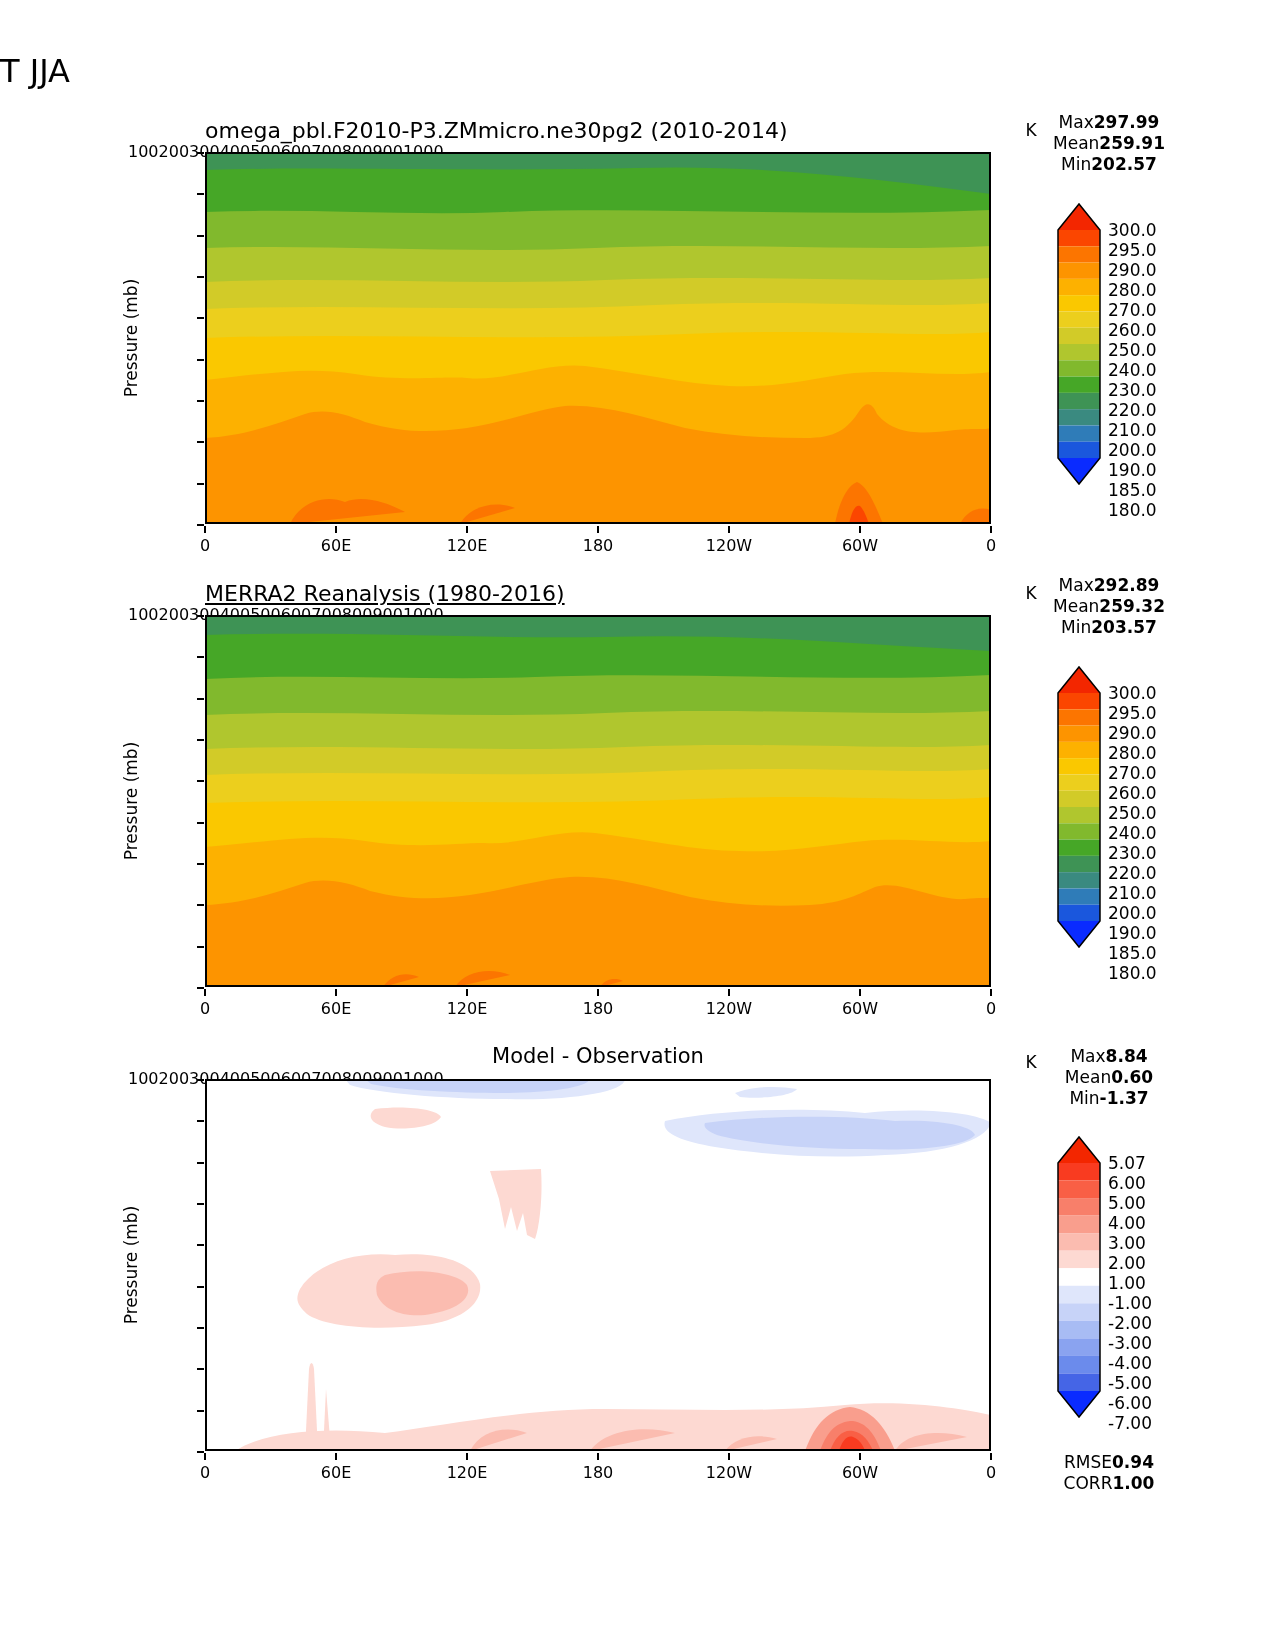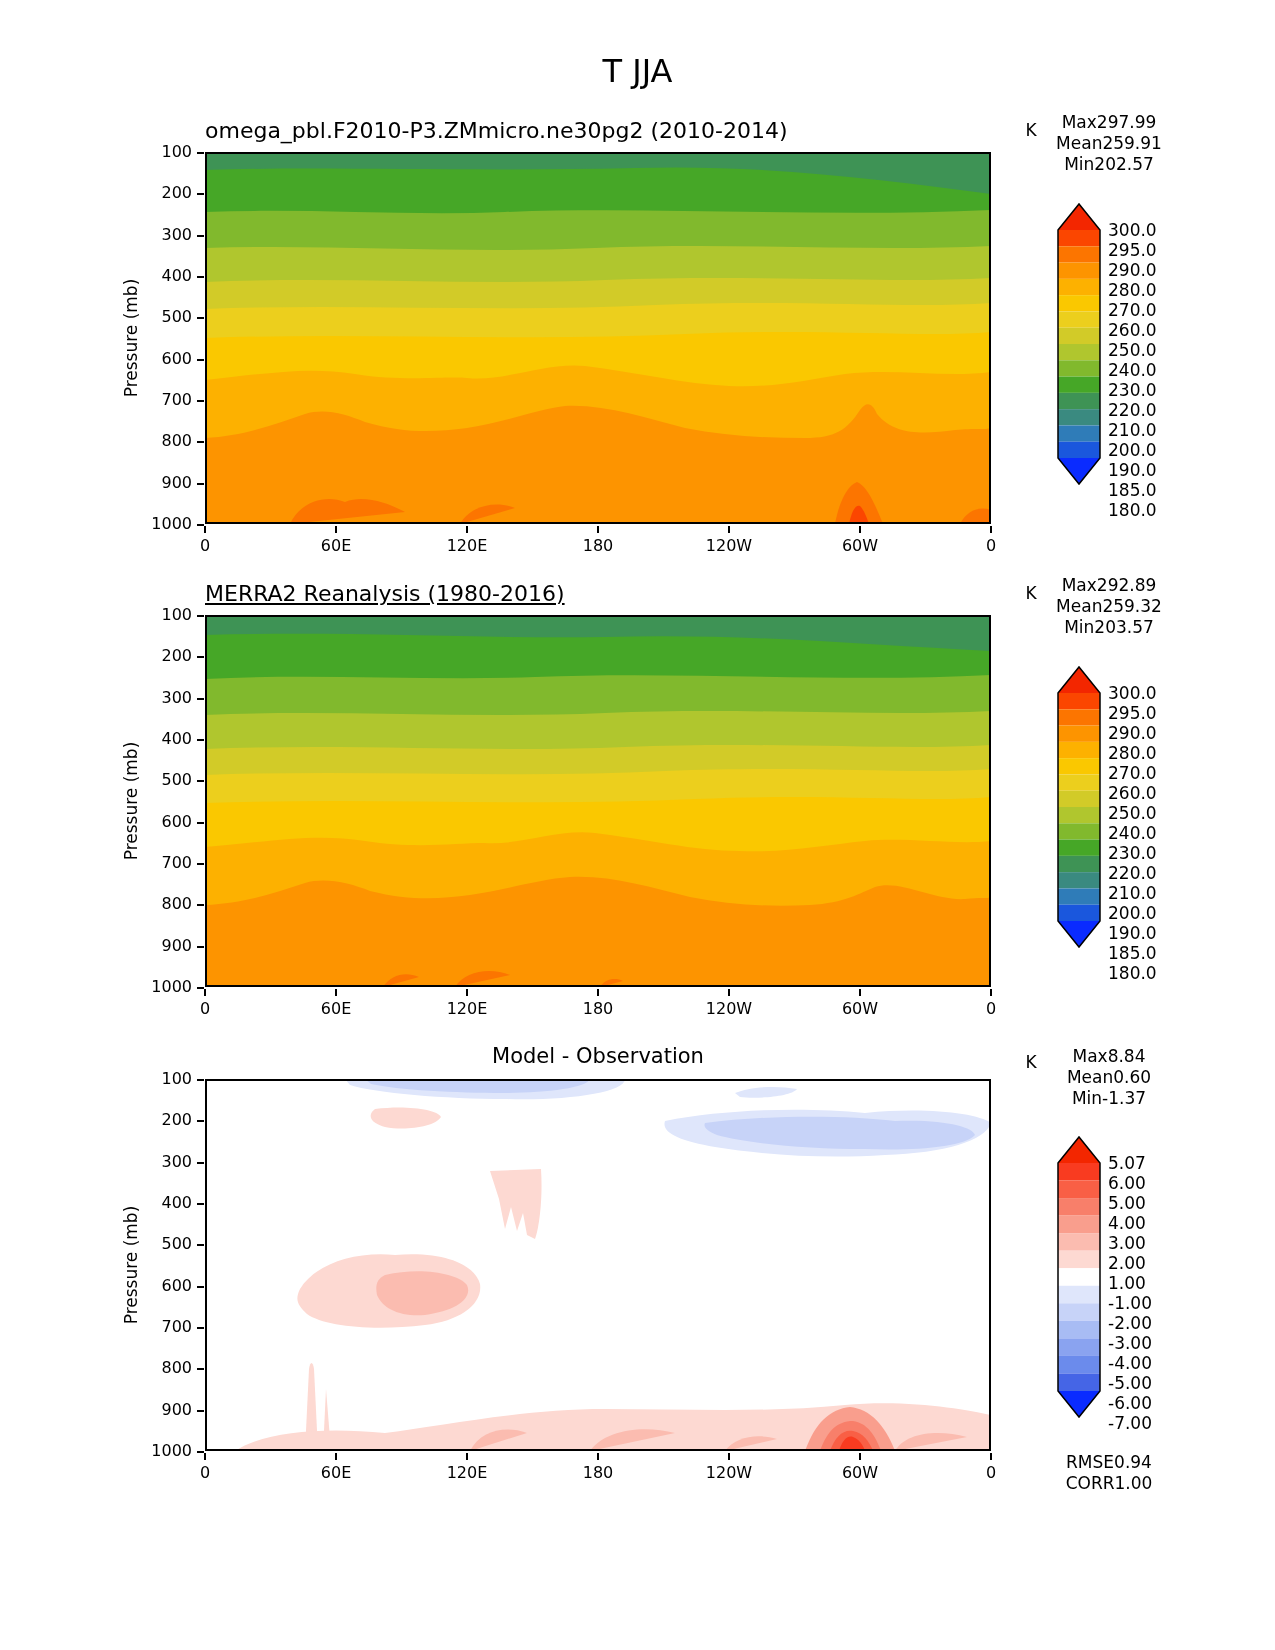--- a/index.html
+++ b/index.html
@@ -1,26 +1,26 @@
 <!DOCTYPE html>
 <html><head>
 <meta charset="utf-8">
 <style>
   html,body{margin:0;padding:0;background:#fff;}
   body{width:1275px;height:1650px;position:relative;font-family:"DejaVu Sans","Liberation Sans",sans-serif;color:#000;}
   .abs{position:absolute;}
-  .main-title{width:1275px;text-align:center;top:52px;left:0;font-size:32px;}
+  .main-title{width:1275px;top:52px;left:0;font-size:32px;}
   .panel-title{font-size:22px;white-space:nowrap;}
   .panel-title-center{width:786px;left:205px;text-align:center;font-size:21px;}
   .unit{width:34px;text-align:center;font-size:17px;}
   .stats{left:1048px;width:122px;font-size:17px;line-height:21px;}
   .srow{display:flex;justify-content:center;}
-  .sval{text-align:right;}
+  .sval{text-align:right;font-weight:bold;}
   .ylabel{font-size:17px;transform:translate(-50%,-50%) rotate(-90deg);white-space:nowrap;}
-  .ytick-col{left:128px;width:64px;height:392px;display:flex;flex-direction:column;justify-content:space-between;text-align:right;font-size:16px;}
+  .ytick-col{left:128px;width:64px;height:392px;display:flex;flex-direction:row;justify-content:space-between;text-align:right;font-size:16px;}
   .ytick-col span{display:block;height:20px;line-height:20px;}
   .ymarks{left:197px;width:7px;height:374px;background:repeating-linear-gradient(to bottom,#000 0 2px,transparent 2px 41.333px);}
   .xmarks{left:204px;width:788px;height:7px;background:repeating-linear-gradient(to right,#000 0 2px,transparent 2px 131px);}
   .xtick-row{left:205px;width:786px;display:flex;justify-content:space-between;font-size:16px;}
   .xtick-row span{width:0;display:flex;justify-content:center;white-space:nowrap;overflow:visible;}
   .cb-labels{left:1108px;width:70px;height:248px;display:flex;flex-direction:column;justify-content:space-between;font-size:17px;}
   .cb-labels span{display:block;height:20px;line-height:20px;}
   .plot-svg{display:block;}
 </style>
 </head>

